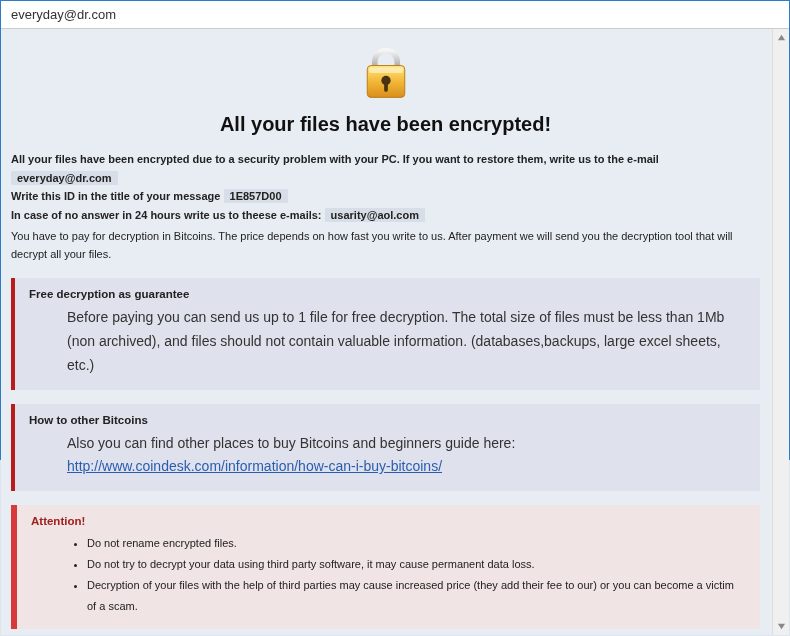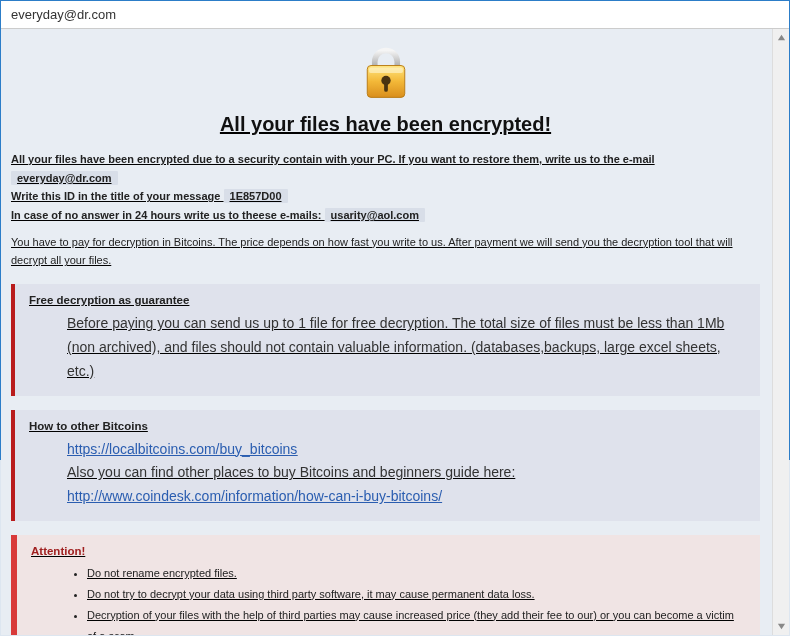--- a/index.html
+++ b/index.html
@@ -20,21 +20,20 @@
   background: #fff;
   padding: 6px 10px;
   font-size: 13px;
   color: #333;
   border-bottom: 1px solid #ccc;
 }
 .content-wrapper {
   position: relative;
   height: calc(636px - 30px);
   display: flex;
-  text-decoration: underline;
 }
 .content {
   flex: 1;
   padding: 10px 12px 10px 10px;
   background: #e8edf3;
   overflow-y: auto;
   font-size: 11px;
   color: #222;
 }
 .scrollbar {
@@ -76,21 +75,21 @@
 }
 .intro .bold { font-weight: bold; }
 .highlight {
   background: #d8dee8;
   padding: 1px 6px;
   border-radius: 1px;
   color: #222;
 }
 .note {
   color: #555;
-  margin-top: 8px;
+  margin-top: 2px;
 }
 .panel {
   margin-top: 14px;
   padding: 10px 14px 12px 14px;
   background: #dfe2ec;
 }
 .panel.blue { border-left: 4px solid #b91c1c; }
 .panel.red {
   border-left: 6px solid #d83a3a;
   background: #f0e4e4;
@@ -152,21 +151,21 @@
             <circle cx="32" cy="40" r="5" fill="#4a3310"></circle>
             <rect x="30" y="42" width="4" height="10" rx="2" fill="#4a3310"></rect>
           </svg>
         </span>
       </div>
 
       <div class="main-heading">All your files have been encrypted!</div>
 
       <div class="intro">
         <p class="bold">
-          <span>All your files have been encrypted due to a security contain with your PC. If you want to restore them, write us to the e-mail </span>
+          <span>All your files have been encrypted due to a security problem with your PC. If you want to restore them, write us to the e-mail </span>
           <span class="highlight">everyday@dr.com</span>
         </p>
         <p class="bold">
           <span>Write this ID in the title of your message </span>
           <span class="highlight">1E857D00</span>
         </p>
         <p class="bold">
           <span>In case of no answer in 24 hours write us to theese e-mails: </span>
           <span class="highlight">usarity@aol.com</span>
         </p>
@@ -174,21 +173,20 @@
       </div>
 
       <div class="panel blue">
         <h3>Free decryption as guarantee</h3>
         <div class="body">Before paying you can send us up to 1 file for free decryption. The total size of files must be less than 1Mb (non archived), and files should not contain valuable information. (databases,backups, large excel sheets, etc.)</div>
       </div>
 
       <div class="panel blue">
         <h3>How to other Bitcoins</h3>
         <div class="body">
-          <a href="#">https://localbitcoins.com/buy_bitcoins</a>
           <div>Also you can find other places to buy Bitcoins and beginners guide here:</div>
           <a href="#">http://www.coindesk.com/information/how-can-i-buy-bitcoins/</a>
         </div>
       </div>
 
       <div class="panel red">
         <h3>Attention!</h3>
         <ul>
           <li>Do not rename encrypted files.</li>
           <li>Do not try to decrypt your data using third party software, it may cause permanent data loss.</li>

